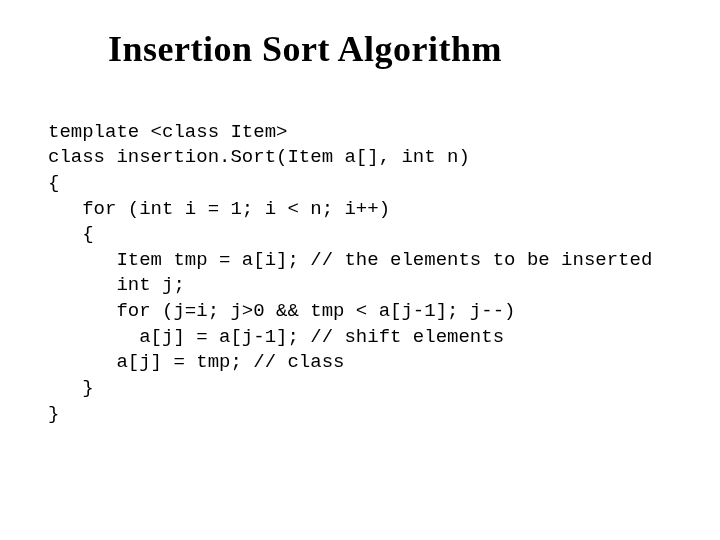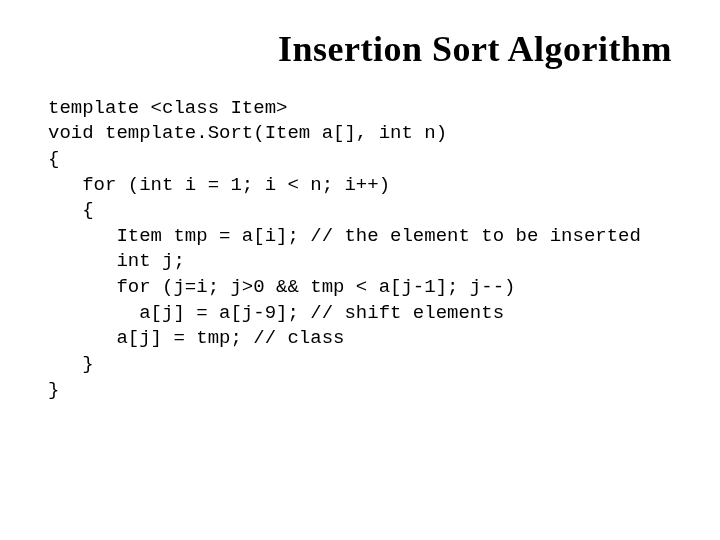--- a/index.html
+++ b/index.html
@@ -12,44 +12,45 @@
     }
     .slide {
       width: 100%;
       height: 100%;
       padding: 28px 48px 0 48px;
     }
     .title {
       font-size: 36px;
       font-weight: bold;
       color: #000;
-      text-align: right;
+      text-align: left;
       margin-left: 60px;
+      margin-bottom: 24px;
       letter-spacing: 0.5px;
     }
     .code-block {
       font-family: 'Courier New', Courier, monospace;
       font-size: 19px;
       line-height: 1.35;
       color: #000;
       white-space: pre;
     }
   </style>
 </head>
 <body>
 
 <div class="slide">
   <h1 class="title">Insertion Sort Algorithm</h1>
   <div class="code-block">
 <span>template &lt;class Item&gt;</span>
-<span>void template.Sort(Item a[], int n)</span>
+<span>class insertion.Sort(Item a[], int n)</span>
 <span>{</span>
 <span>   for (int i = 1; i &lt; n; i++)</span>
 <span>   {</span>
-<span>      Item tmp = a[i]; // the element to be inserted</span>
+<span>      Item tmp = a[i]; // the elements to be inserted</span>
 <span>      int j;</span>
 <span>      for (j=i; j&gt;0 &amp;&amp; tmp &lt; a[j-1]; j--)</span>
-<span>        a[j] = a[j-9]; // shift elements</span>
+<span>        a[j] = a[j-1]; // shift elements</span>
 <span>      a[j] = tmp; // class</span>
 <span>   }</span>
 <span>}</span>
   </div>
 </div>
 
 </body></html>

